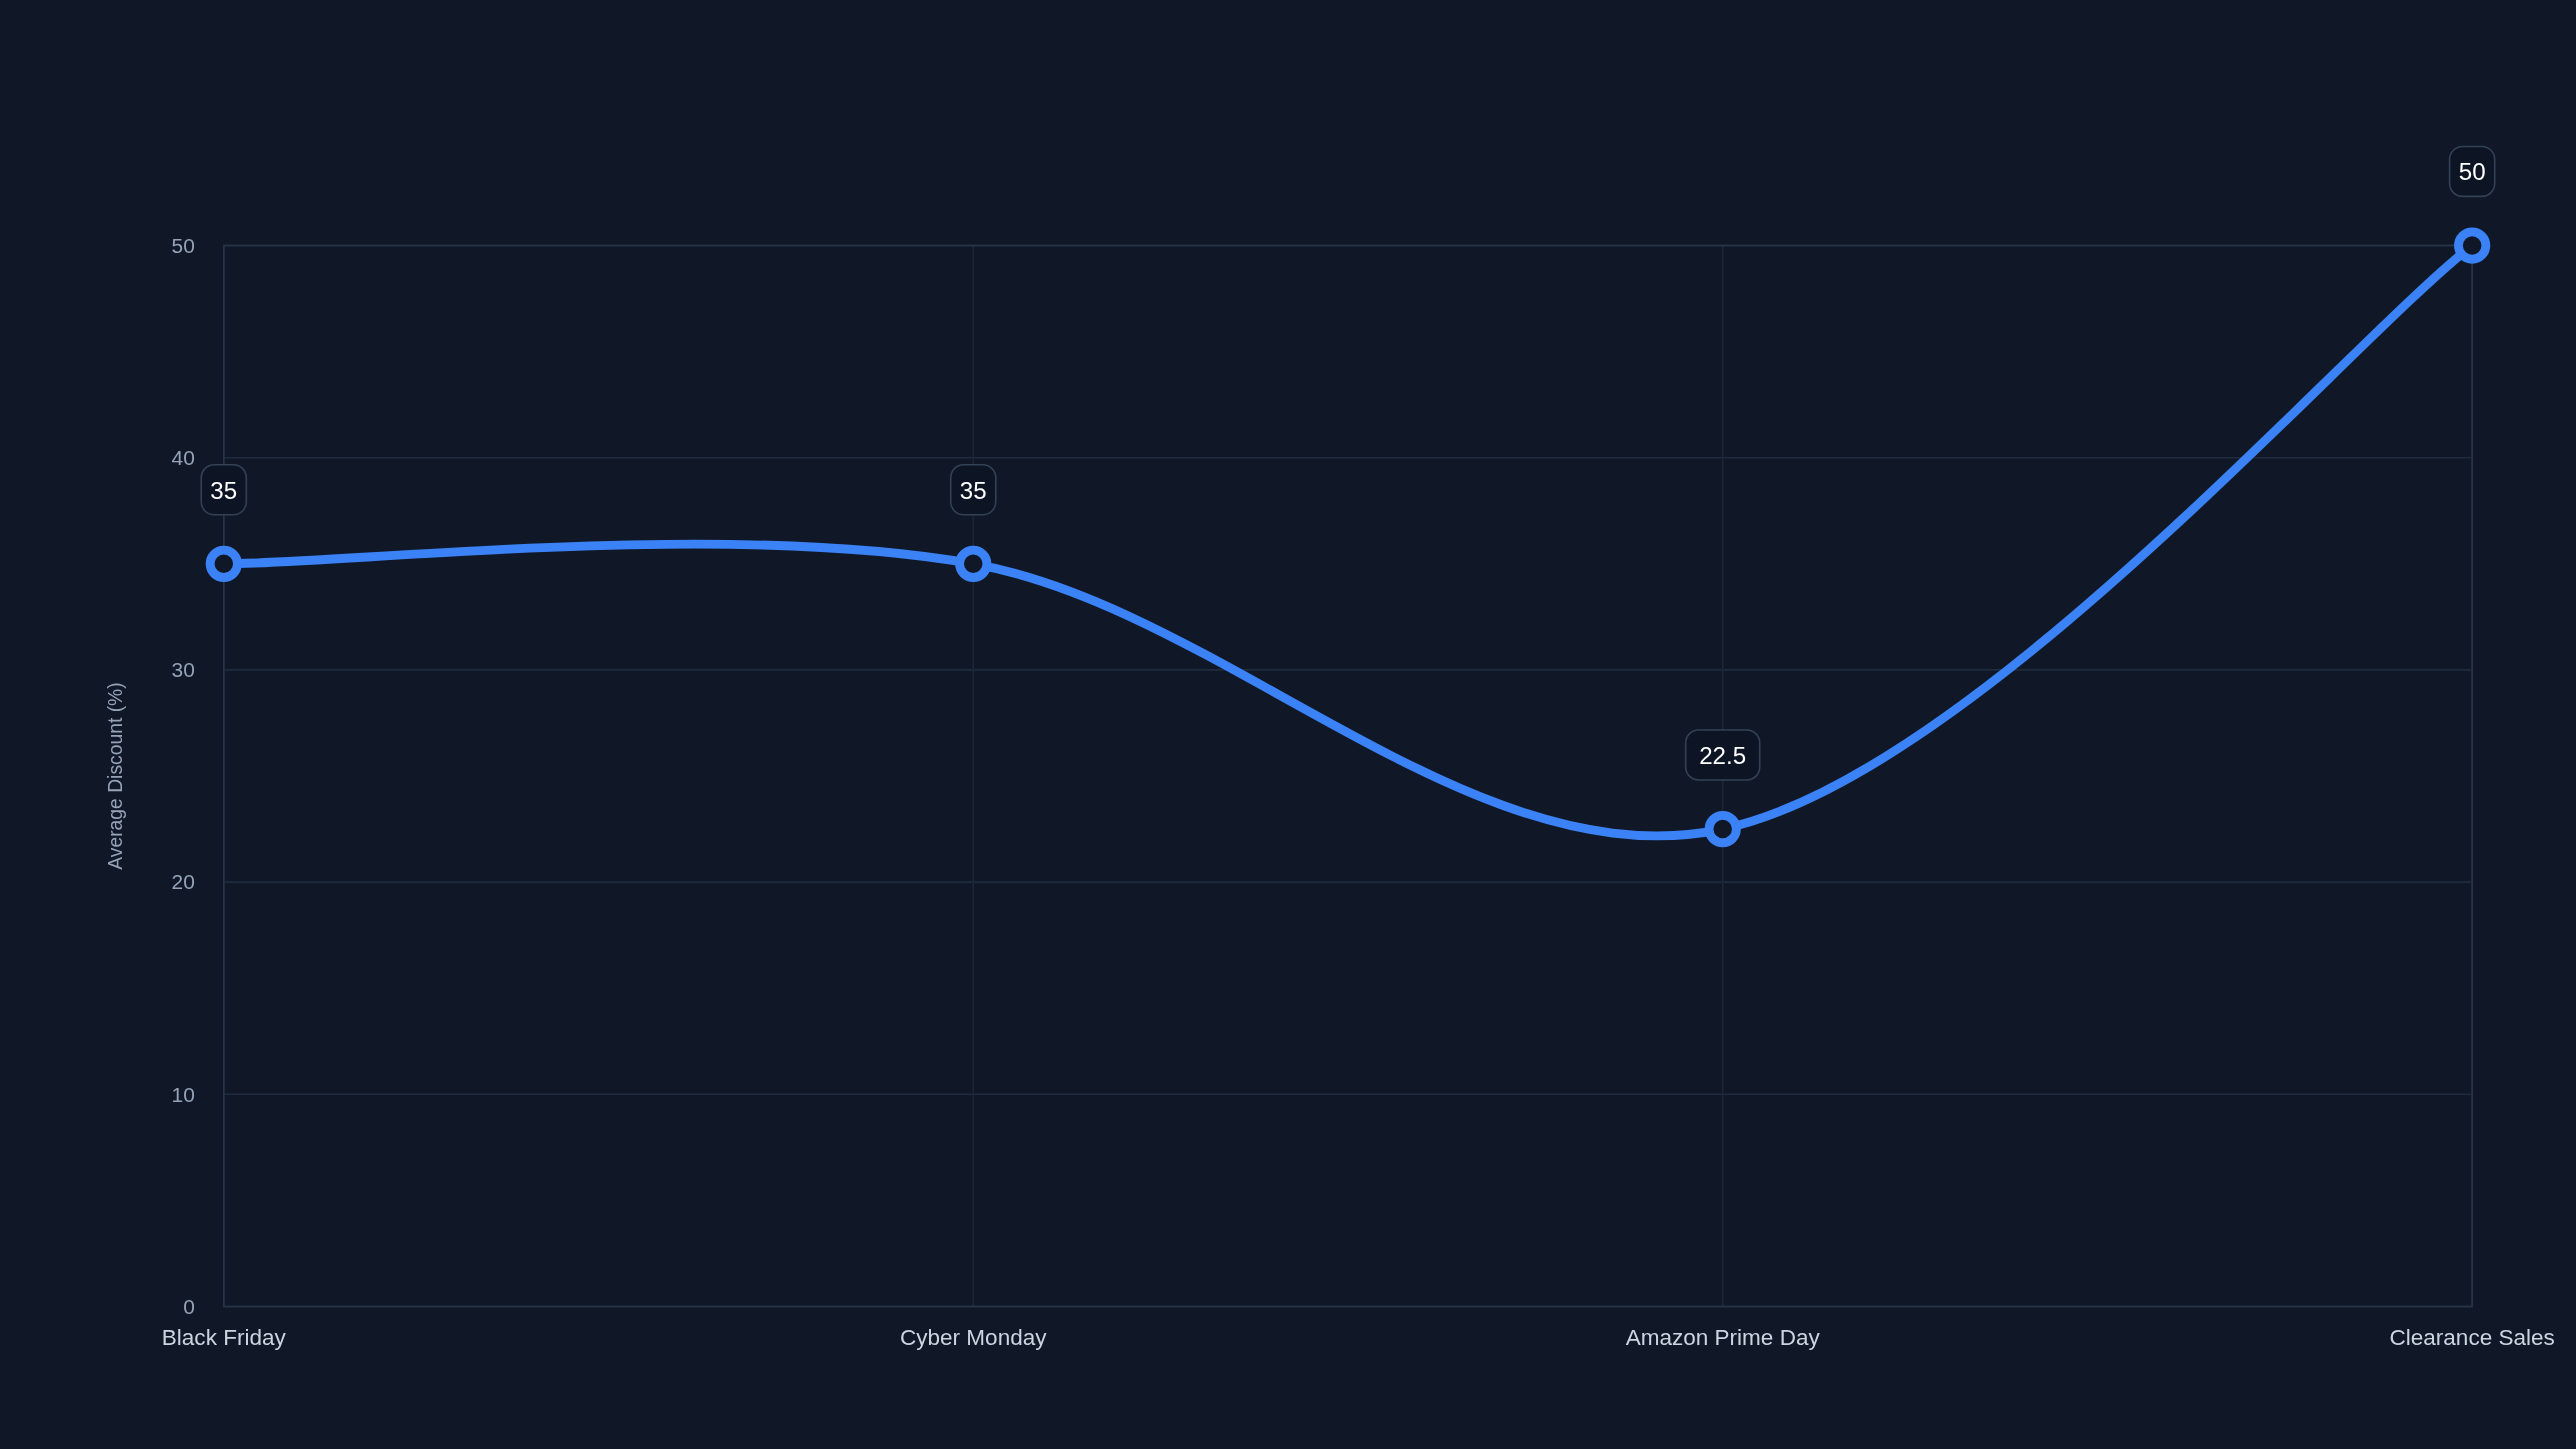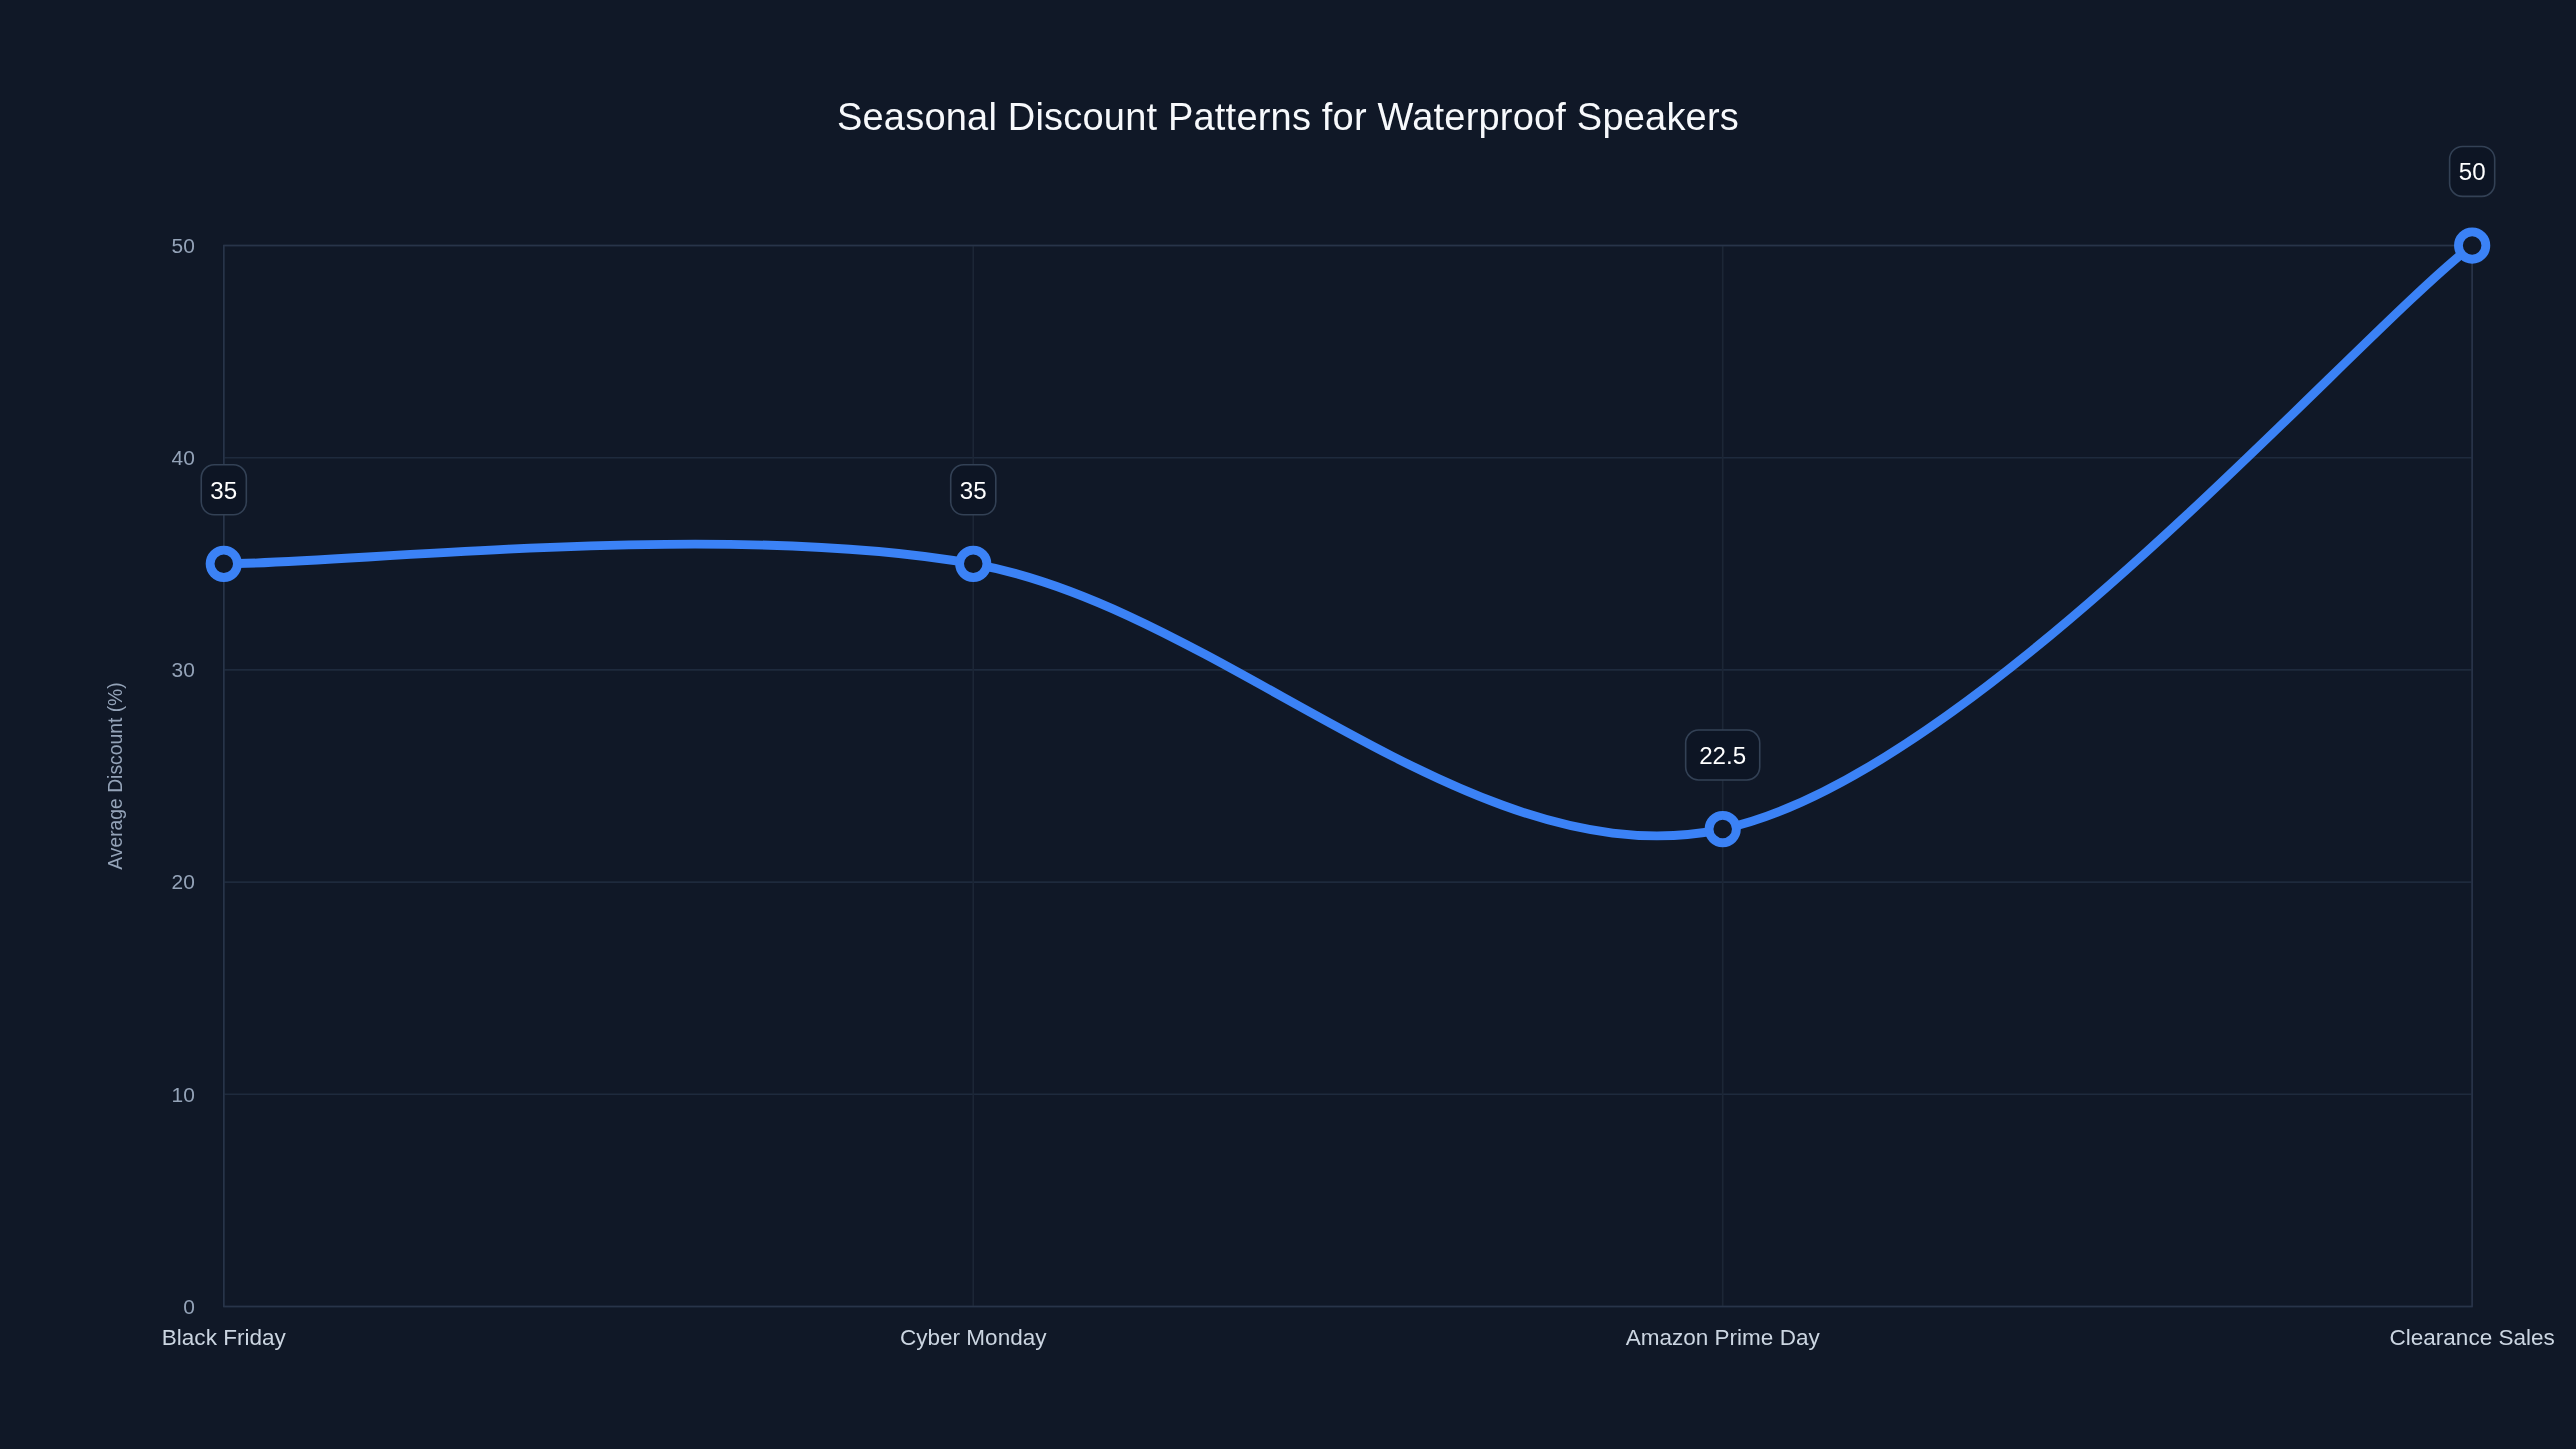--- a/index.html
+++ b/index.html
@@ -82,21 +82,20 @@
     fill: none;
     stroke-linecap: round;
     stroke-linejoin: round;
   }
 </style>
 </head>
 <body>
 
 <div id="root">
 
-  <div id="chart-title">Seasonal Discount Patterns for Waterproof Speakers</div>
 
   <svg id="plot-svg" viewBox="0 0 3200 1800">
 
     <g id="gridlines-h">
         <line x1="278" x2="3071" y1="1623" y2="1623" class="gridline"></line>
         <line x1="278" x2="3071" y1="1359.4" y2="1359.4" class="gridline"></line>
         <line x1="278" x2="3071" y1="1095.8" y2="1095.8" class="gridline"></line>
         <line x1="278" x2="3071" y1="832.2" y2="832.2" class="gridline"></line>
         <line x1="278" x2="3071" y1="568.5999999999999" y2="568.5999999999999" class="gridline"></line>
         <line x1="278" x2="3071" y1="305" y2="305" class="gridline"></line>

